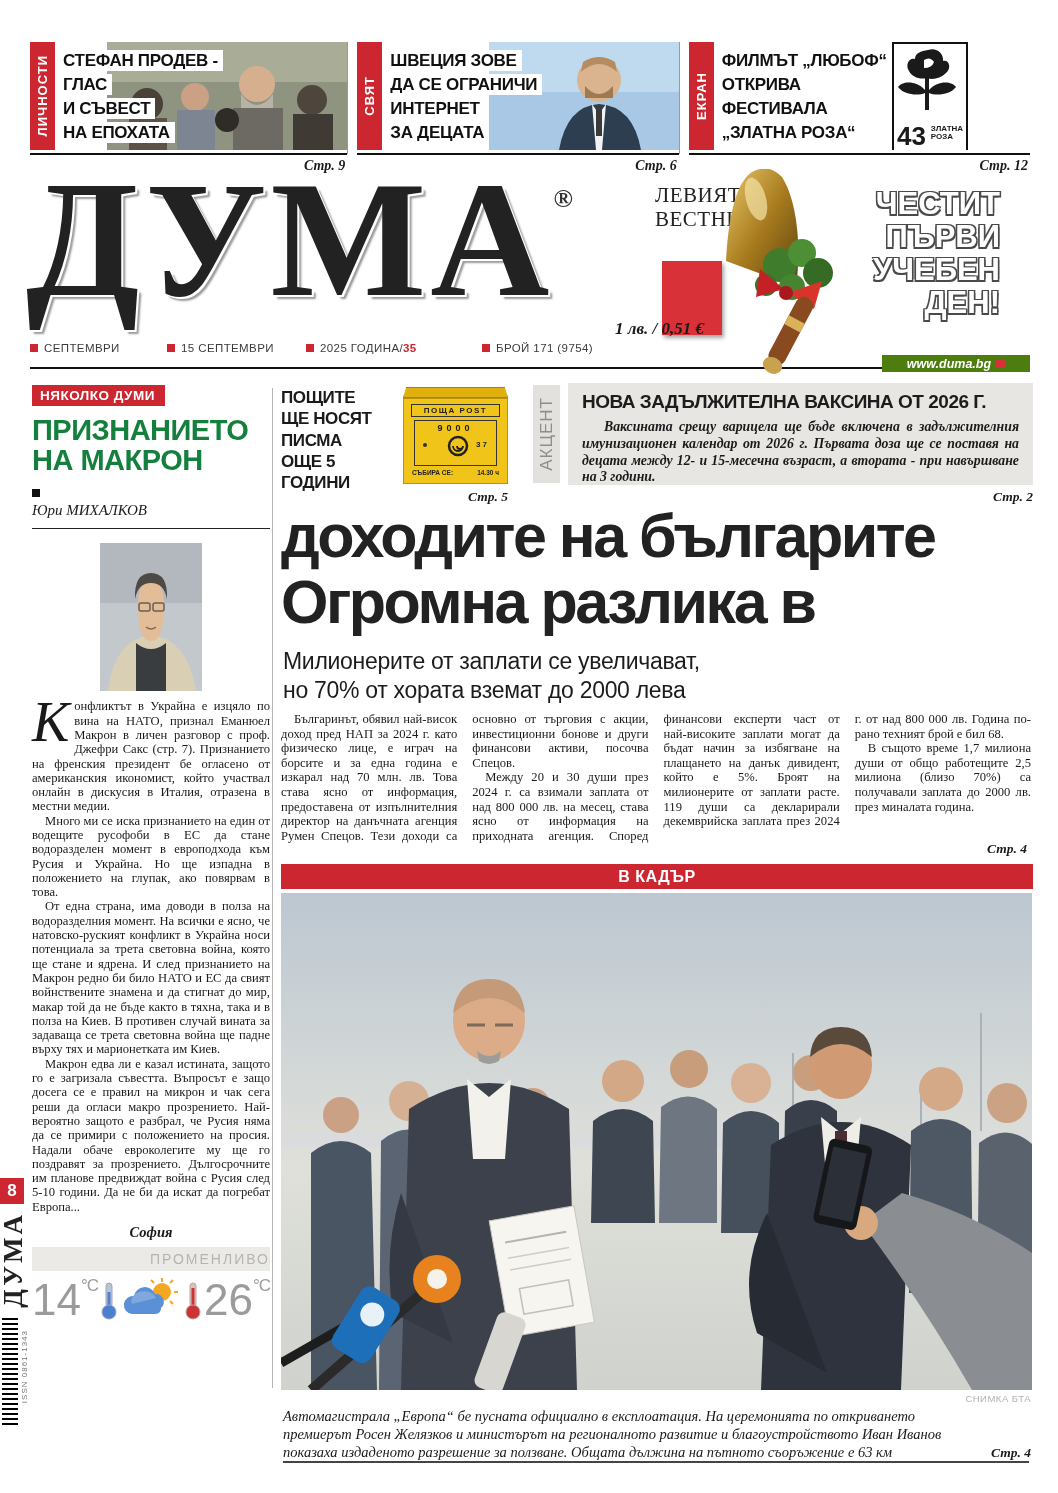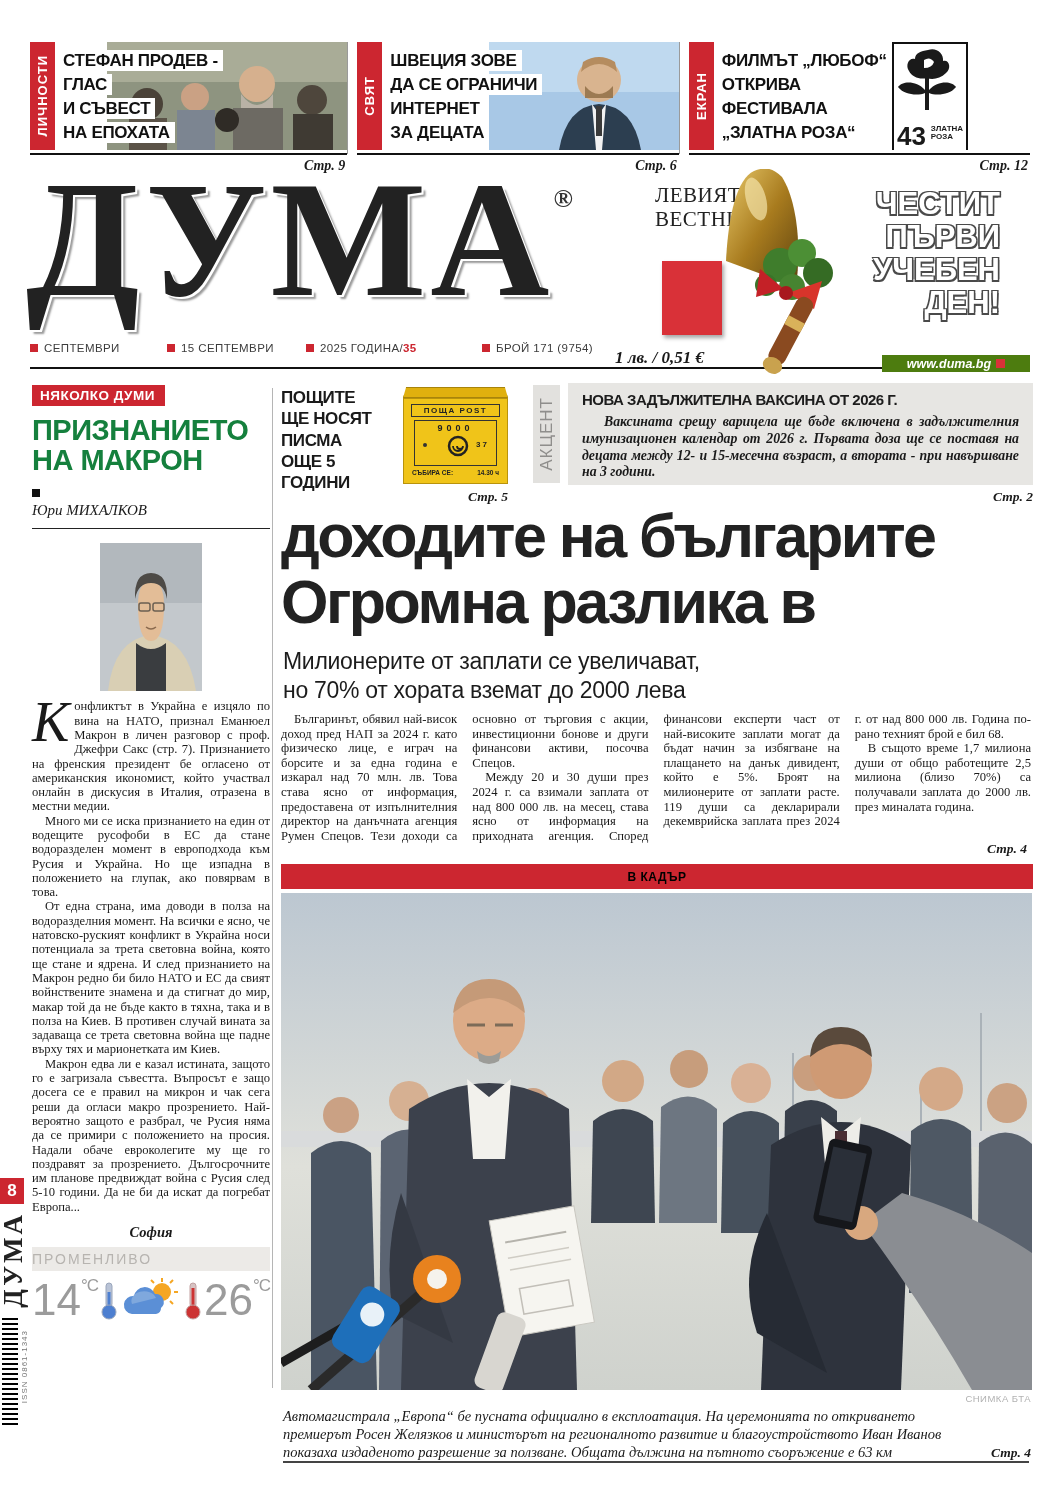--- a/index.html
+++ b/index.html
@@ -39,21 +39,21 @@
   #greeting{position:absolute;right:30px;top:12px;text-align:right;z-index:4;
       font-family:"Liberation Sans",sans-serif;font-weight:bold;font-size:31px;line-height:1.07;
       letter-spacing:0px;color:#fff;
       text-shadow:-1.5px -1.5px 0 #4a4a4a,1.5px -1.5px 0 #4a4a4a,-1.5px 1.5px 0 #4a4a4a,1.5px 1.5px 0 #4a4a4a;}
   #bell{position:absolute;left:696px;top:-6px;z-index:3;}
   #dateline{position:absolute;left:0;top:167px;font-family:"Liberation Sans",sans-serif;
       font-size:11.5px;color:#3c3c3c;letter-spacing:0.4px;}
   #dateline .dl{position:absolute;white-space:nowrap;}
   #dateline .sq{display:inline-block;width:8px;height:8px;background:#cc2630;margin-right:6px;}
   #dateline .hl{color:#cc2630;font-weight:bold;}
-  #price{position:absolute;left:585px;top:173px;font-style:italic;font-weight:bold;font-size:17px;}
+  #price{position:absolute;left:585px;top:144px;font-style:italic;font-weight:bold;font-size:17px;}
   #mast-rule{position:absolute;left:0;top:192px;width:1000px;border-top:2.5px solid #111;}
   #webbar{position:absolute;right:0;top:180px;width:148px;height:17px;background:#4d7c0f;z-index:5;
       display:flex;align-items:center;justify-content:center;gap:5px;}
   #webbar .wtxt{color:#fff;font-family:"Liberation Sans",sans-serif;font-weight:bold;font-style:italic;font-size:12.5px;}
   #webbar .wsq{width:9px;height:9px;background:#d93138;}
   
   #pageno{position:absolute;left:0;top:1178px;width:24px;height:26px;background:#cc2630;color:#fff;
       font-family:"Liberation Sans",sans-serif;font-weight:bold;font-size:17px;
       display:flex;align-items:center;justify-content:center;}
   #vert-duma{position:absolute;left:-2px;top:1212px;writing-mode:vertical-rl;transform:rotate(180deg);
@@ -73,21 +73,21 @@
   #op-rule{border-top:1.5px solid #222;margin-top:9px;}
   #portrait{margin:14px auto 8px auto;display:block;}
   #op-body{font-size:12.6px;line-height:14.3px;text-align:justify;}
   #op-body p{margin:0;text-indent:13px;}
   #op-body p.first{text-indent:0;}
   #dropcap{float:left;font-style:italic;font-size:56px;line-height:42px;margin:2px 5px 0 0;}
   
   #weather{margin-top:10px;}
   #w-city{text-align:center;font-weight:bold;font-style:italic;font-size:14.5px;}
   #w-cond{margin-top:6px;background:#eceae7;color:#b7b4b0;font-family:"Liberation Sans",sans-serif;
-      font-size:14px;letter-spacing:2px;text-align:left;padding:4px 0;}
+      font-size:14px;letter-spacing:2px;text-align:right;padding:4px 0;}
   #w-row{margin-top:6px;display:flex;align-items:center;justify-content:space-between;}
   .w-temp{font-family:"Liberation Sans",sans-serif;color:#9b9b9b;font-size:44px;line-height:1;font-weight:normal;}
   .w-deg{font-size:17px;vertical-align:24px;letter-spacing:-1px;}
   
   #vdiv{position:absolute;left:272px;top:388px;width:1px;height:1000px;background:#b5b5b5;}
   #rightcol{position:absolute;left:281px;top:385px;width:752px;}
   
   #post-teaser{position:absolute;left:0;top:2px;width:120px;}
   #post-teaser .pl{font-family:"Liberation Sans",sans-serif;font-weight:bold;font-size:17px;
       line-height:1.25;letter-spacing:-0.4px;}
@@ -105,39 +105,39 @@
   #pb-num{position:absolute;right:7px;top:19px;font-weight:bold;font-size:8px;letter-spacing:2px;}
   #pb-bottom{display:flex;justify-content:space-between;margin:3px 8px 0 8px;font-size:6.5px;font-weight:bold;}
   #post-page{position:absolute;left:122px;top:104px;width:105px;text-align:right;
       font-style:italic;font-weight:bold;font-size:13.5px;}
   #akcent{position:absolute;left:252px;top:0px;width:27px;height:98px;background:#e2e1de;
       display:flex;align-items:center;justify-content:center;}
   #akcent span{writing-mode:vertical-rl;transform:rotate(180deg);color:#8f8e8c;
       font-family:"Liberation Sans",sans-serif;font-size:17px;letter-spacing:1px;}
   #vaccine{position:absolute;left:287px;top:-2px;width:465px;height:102px;background:#e7e6e3;box-sizing:border-box;
       padding:8px 14px 0 14px;}
-  #vac-title{font-family:"Liberation Sans",sans-serif;font-weight:bold;font-size:15px;
+  #vac-title{font-family:"Liberation Sans",sans-serif;font-weight:bold;font-size:19px;
       letter-spacing:-0.5px;color:#1c1c1c;}
   #vac-text{margin-top:6px;font-style:italic;font-weight:bold;font-size:13.8px;line-height:1.22;
       text-align:justify;text-indent:22px;}
   #vac-page{position:absolute;left:287px;top:104px;width:465px;text-align:right;
       font-style:italic;font-weight:bold;font-size:13.5px;}
   
   #lead-title{position:absolute;left:0px;top:118px;font-family:"Liberation Sans",sans-serif;
       font-weight:bold;font-size:61px;line-height:66px;letter-spacing:-2.5px;color:#222;}
   #lead-sub{position:absolute;left:2px;top:262px;font-family:"Liberation Sans",sans-serif;
       font-size:23px;line-height:29px;color:#1c1c1c;letter-spacing:-0.3px;}
   #lead-cols{position:absolute;left:0px;top:327px;width:750px;height:148px;overflow:hidden;
       column-count:4;column-gap:15px;font-size:12.6px;line-height:14.6px;text-align:justify;}
   #lead-cols p{margin:0;text-indent:13px;}
   #lead-page{position:absolute;right:6px;top:456px;font-style:italic;font-weight:bold;font-size:13.5px;}
   
   #kadar{position:absolute;left:0;top:479px;width:752px;height:25px;background:#cc2630;
       display:flex;align-items:center;justify-content:center;}
-  #kadar span{color:#000000;font-family:"Liberation Sans",sans-serif;font-weight:bold;font-size:12px;letter-spacing:0.5px;}
+  #kadar span{color:#ffffff;font-family:"Liberation Sans",sans-serif;font-weight:bold;font-size:16px;letter-spacing:0.5px;}
   #bigphoto{position:absolute;left:0;top:508px;width:751px;height:497px;overflow:hidden;}
   #credit{position:absolute;right:2px;top:1008px;font-family:"Liberation Sans",sans-serif;
       font-size:9.5px;color:#b2b2b2;letter-spacing:0.5px;}
   #caption-row{position:absolute;left:2px;top:1022px;width:748px;display:flex;align-items:flex-end;}
   #caption{font-style:italic;font-size:14.5px;line-height:1.25;width:660px;}
   #cap-page{margin-left:auto;font-style:italic;font-weight:bold;font-size:13.5px;}
   #bottom-rule{position:absolute;left:2px;top:1076px;width:746px;border-top:2px solid #444;}
 </style>
 </head>
 <body>

